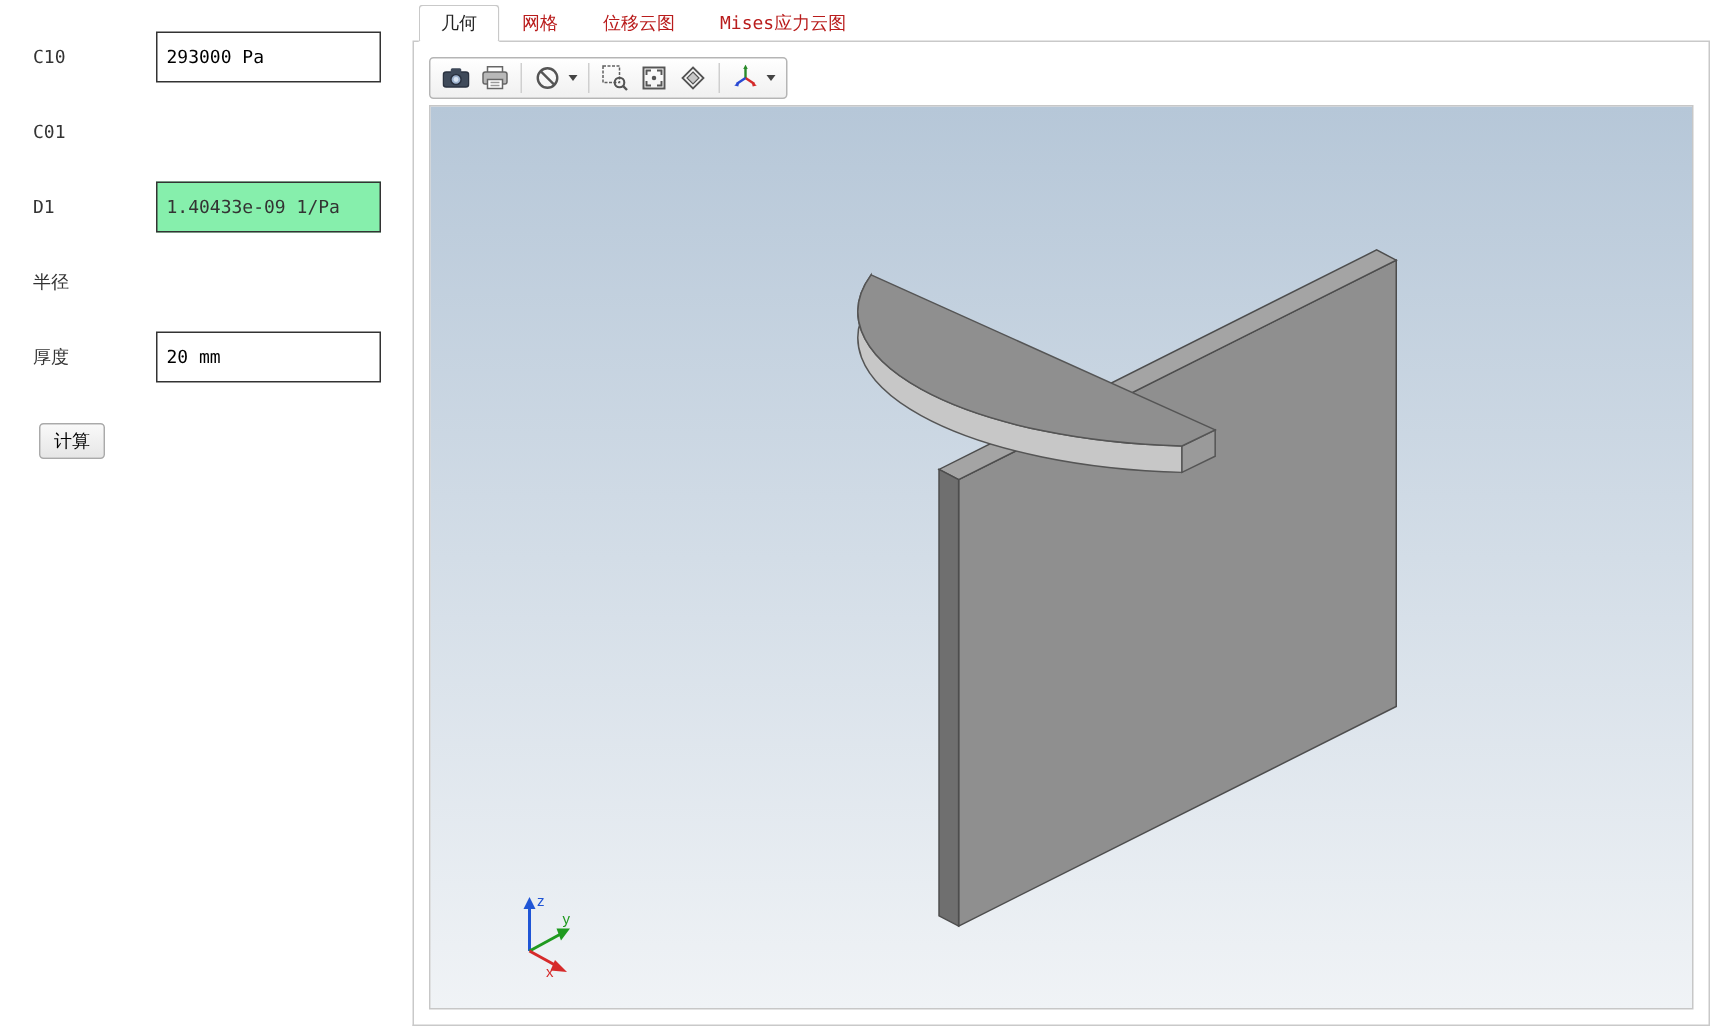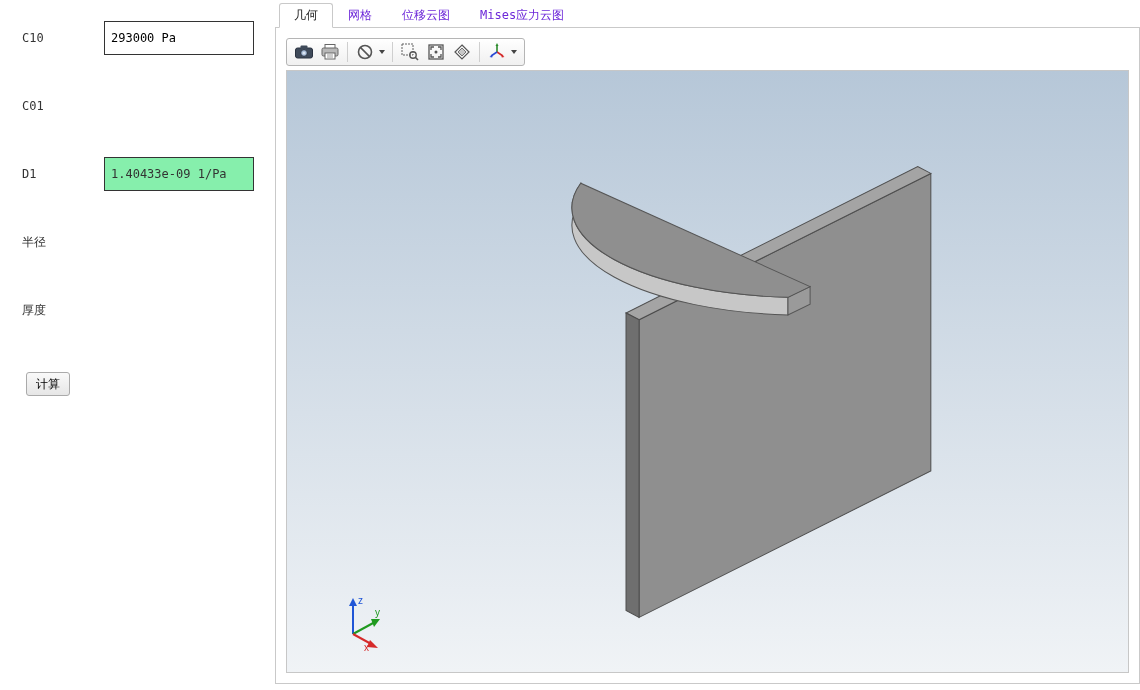--- a/index.html
+++ b/index.html
@@ -20,21 +20,21 @@
   }
   
   .left-panel {
     width: 275px;
     flex: none;
     padding: 20px 8px 0 22px;
   }
   .form-row {
     display: flex;
     align-items: center;
-    margin-bottom: 44px;
+    margin-bottom: 26px;
     height: 24px;
   }
   .form-label {
     width: 82px;
     flex: none;
     font-family: "SimSun","NSimSun",monospace;
     font-size: 12px;
     color: #333;
   }
   .form-input {
@@ -74,21 +74,21 @@
     display: flex;
     align-items: flex-end;
     height: 22px;
     padding-left: 4px;
     border-bottom: 1px solid #c9c9c9;
     font-family: "SimSun","NSimSun",monospace;
     font-size: 12px;
   }
   .tab {
     padding: 3px 14px 3px 14px;
-    color: #6d28d9;
+    color: #b91c1c;
     cursor: pointer;
     position: relative;
     top: 1px;
     border: 1px solid transparent;
   }
   .tab.active {
     border: 1px solid #c9c9c9;
     border-bottom: 1px solid #fff;
     background: #fff;
     border-radius: 3px 3px 0 0;
@@ -178,20 +178,21 @@
     </div>
     <div class="form-row">
       <div class="form-label">D1</div>
       <input class="form-input readonly" readonly="" value="1.40433e-09 1/Pa" style="">
     </div>
     <div class="form-row">
       <div class="form-label">半径</div>
     </div>
     <div class="form-row">
       <div class="form-label">厚度</div>
+      <input class="form-input" value="20 mm" style="">
     </div>
     <button class="calc-btn">计算</button>
   </div>
 
   <div class="right-area">
     <div class="tabs">
       <div class="tab active">几何</div>
       <div class="tab">网格</div>
       <div class="tab">位移云图</div>
       <div class="tab">Mises应力云图</div>

